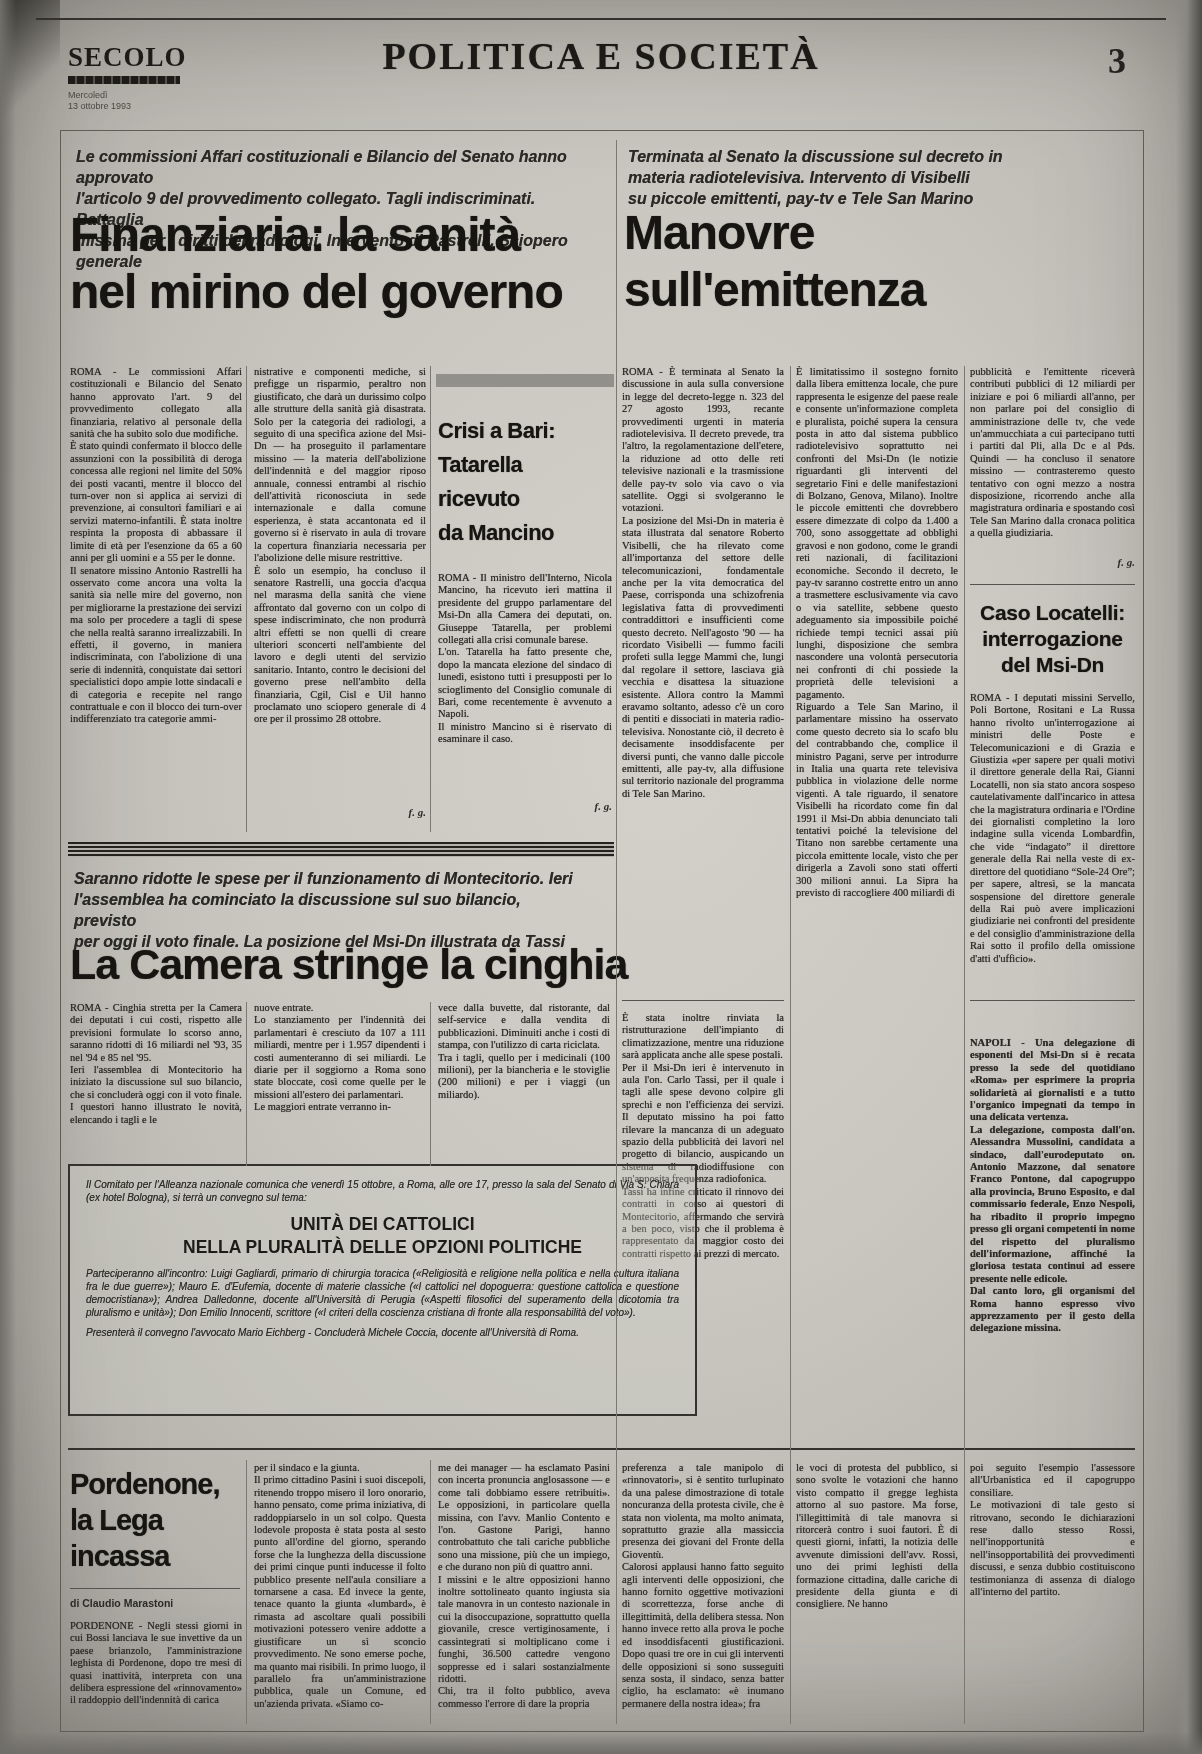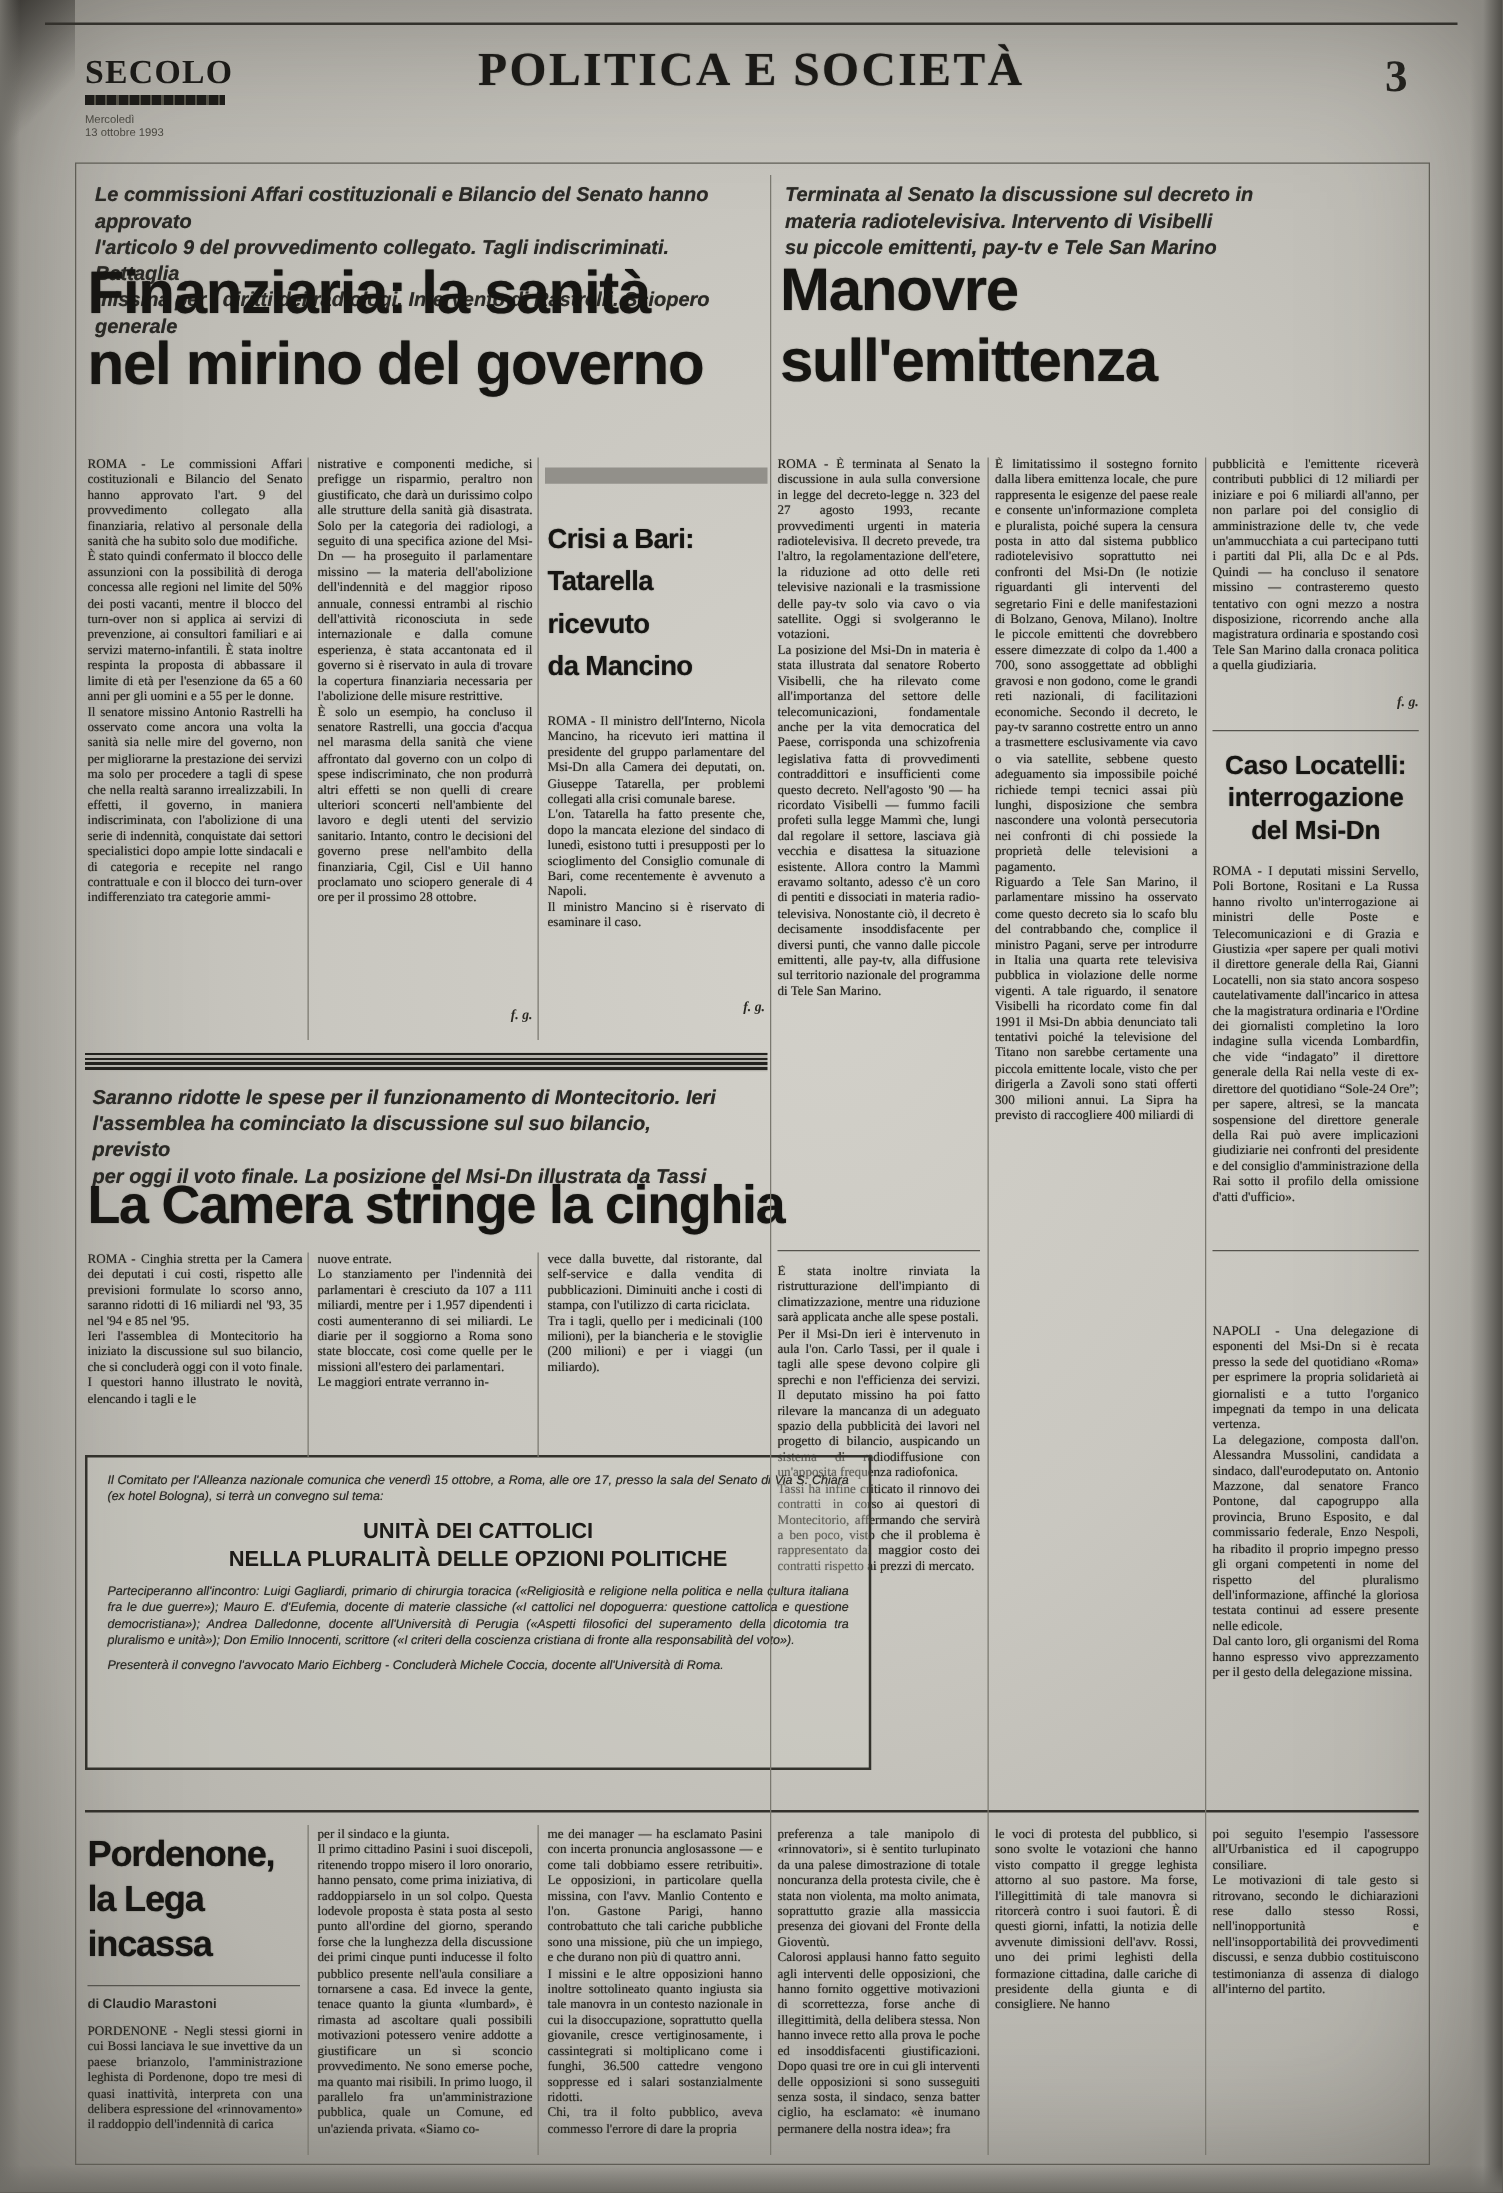--- a/index.html
+++ b/index.html
@@ -99,21 +99,21 @@
   <div class="abs bodytext" style="left:970px;top:366px;width:165px;height:190px;overflow:hidden;">pubblicità e l'emittente riceverà contributi pubblici di 12 miliardi per iniziare e poi 6 miliardi all'anno, per non parlare poi del consiglio di amministrazione delle tv, che vede un'ammucchiata a cui partecipano tutti i partiti dal Pli, alla Dc e al Pds. Quindi — ha concluso il senatore missino — contrasteremo questo tentativo con ogni mezzo a nostra disposizione, ricorrendo anche alla magistratura ordinaria e spostando così Tele San Marino dalla cronaca politica a quella giudiziaria.</div>
   <div class="abs sig" style="left:970px;top:556px;width:165px;">f. g.</div>
 
   <div class="abs rule-h-thin" style="left:970px;top:584px;width:165px;"></div>
   <div class="abs headline h-s" style="left:970px;top:600px;width:165px;letter-spacing:-0.3px;text-align:center;">Caso Locatelli:
 interrogazione
 del Msi-Dn</div>
   <div class="abs bodytext" style="left:970px;top:692px;width:165px;height:296px;overflow:hidden;">ROMA - I deputati missini Servello, Poli Bortone, Rositani e La Russa hanno rivolto un'interrogazione ai ministri delle Poste e Telecomunicazioni e di Grazia e Giustizia «per sapere per quali motivi il direttore generale della Rai, Gianni Locatelli, non sia stato ancora sospeso cautelativamente dall'incarico in attesa che la magistratura ordinaria e l'Ordine dei giornalisti completino la loro indagine sulla vicenda Lombardfin, che vide “indagato” il direttore generale della Rai nella veste di ex-direttore del quotidiano “Sole-24 Ore”; per sapere, altresì, se la mancata sospensione del direttore generale della Rai può avere implicazioni giudiziarie nei confronti del presidente e del consiglio d'amministrazione della Rai sotto il profilo della omissione d'atti d'ufficio».</div>
 
   <div class="abs rule-h-thin" style="left:970px;top:1000px;width:165px;"></div>
-  <div class="abs bodytext" style="left:970px;top:1060px;width:165px;height:356px;overflow:hidden;">NAPOLI - Una delegazione di esponenti del Msi-Dn si è recata presso la sede del quotidiano «Roma» per esprimere la propria solidarietà ai giornalisti e a tutto l'organico impegnati da tempo in una delicata vertenza.
+  <div class="abs bodytext" style="left:970px;top:1037px;width:165px;height:356px;overflow:hidden;font-weight:bold;">NAPOLI - Una delegazione di esponenti del Msi-Dn si è recata presso la sede del quotidiano «Roma» per esprimere la propria solidarietà ai giornalisti e a tutto l'organico impegnati da tempo in una delicata vertenza.
 La delegazione, composta dall'on. Alessandra Mussolini, candidata a sindaco, dall'eurodeputato on. Antonio Mazzone, dal senatore Franco Pontone, dal capogruppo alla provincia, Bruno Esposito, e dal commissario federale, Enzo Nespoli, ha ribadito il proprio impegno presso gli organi competenti in nome del rispetto del pluralismo dell'informazione, affinché la gloriosa testata continui ad essere presente nelle edicole.
 Dal canto loro, gli organismi del Roma hanno espresso vivo apprezzamento per il gesto della delegazione missina.</div>
 
   <div class="abs fancy-rule" style="left:68px;top:842px;width:546px;"></div>
   <div class="abs standfirst" style="left:74px;top:868px;width:500px;">Saranno ridotte le spese per il funzionamento di Montecitorio. Ieri
 l'assemblea ha cominciato la discussione sul suo bilancio, previsto
 per oggi il voto finale. La posizione del Msi-Dn illustrata da Tassi</div>
   <div class="abs headline h-l" style="left:70px;top:938px;width:560px;">La Camera stringe la cinghia</div>
   <div class="abs bodytext" style="left:70px;top:1002px;width:172px;height:162px;overflow:hidden;">ROMA - Cinghia stretta per la Camera dei deputati i cui costi, rispetto alle previsioni formulate lo scorso anno, saranno ridotti di 16 miliardi nel '93, 35 nel '94 e 85 nel '95.
 Ieri l'assemblea di Montecitorio ha iniziato la discussione sul suo bilancio, che si concluderà oggi con il voto finale. I questori hanno illustrato le novità, elencando i tagli e le</div>

